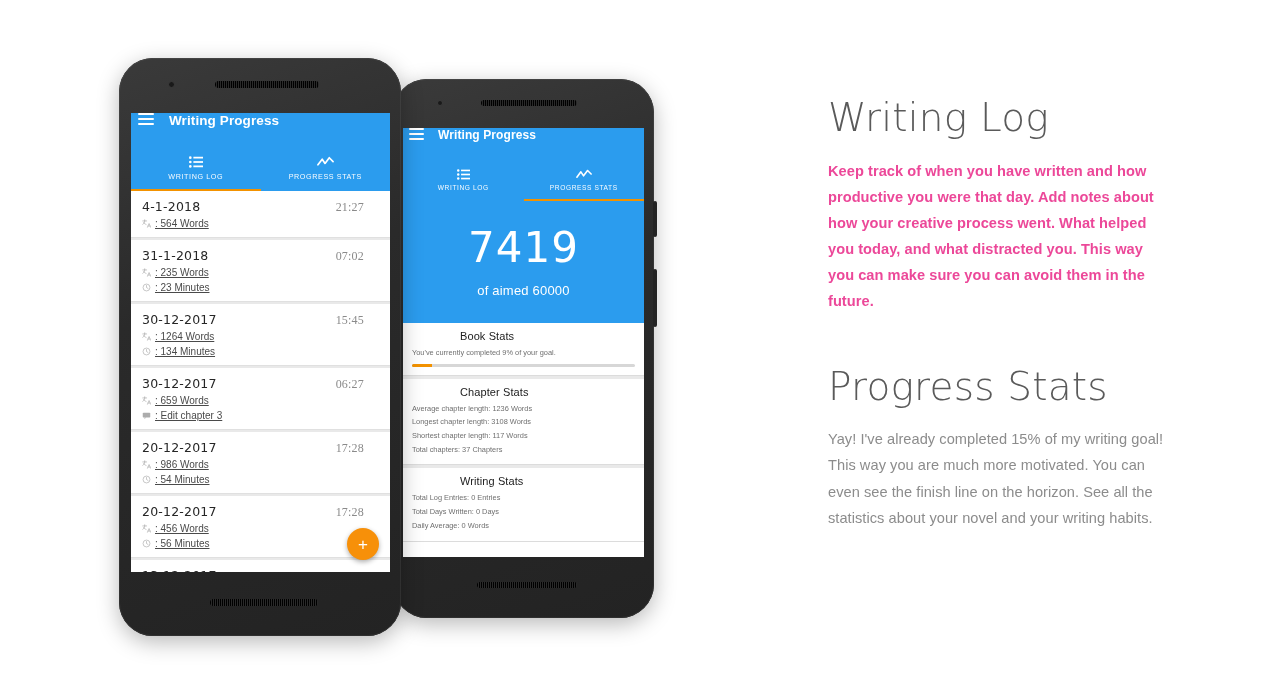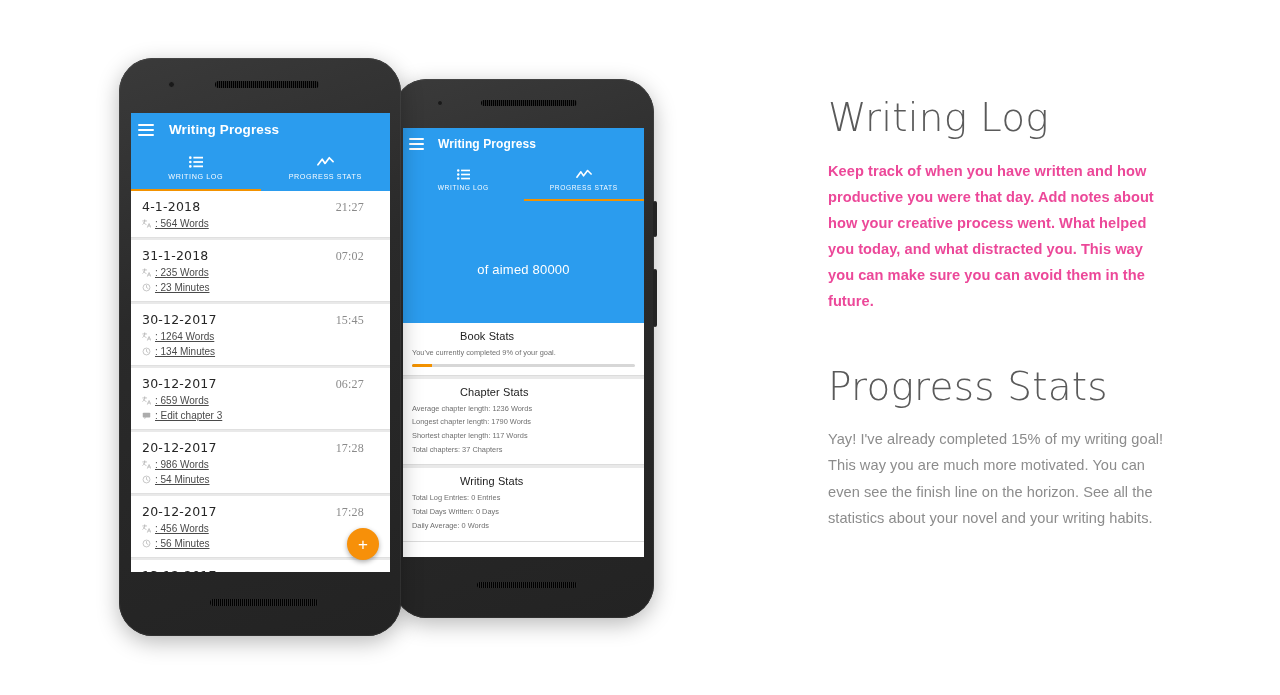--- a/index.html
+++ b/index.html
@@ -73,21 +73,21 @@
     overflow: hidden;
   }
   .screen-1 { left: 131px; top: 113px; width: 259px; height: 459px; }
   .screen-2 { left: 403px; top: 128px; width: 241px; height: 429px; }
 
   
   .appbar {
     background: var(--blue);
     color: #fff;
     display: flex;
-    align-items: center;
+    align-items: flex-start;
   }
   .screen-1 .appbar { height: 33px; padding: 0 0 0 7px; }
   .screen-2 .appbar { height: 31px; padding: 0 0 0 6px; }
 
   .hamburger { display: flex; flex-direction: column; justify-content: center; gap: 3px; cursor: pointer; }
   .hamburger i { display:block; background: #fff; border-radius: 1px; }
   .screen-1 .hamburger i { width: 16px; height: 2px; }
   .screen-2 .hamburger i { width: 15px; height: 2px; }
 
   .app-title { font-weight: 600; letter-spacing: .1px; }
@@ -258,35 +258,36 @@
           <svg width="16" height="11" viewBox="0 0 18 12" fill="none">
             <path d="M1 9 L5.5 3 L8.5 7.5 L13 1.5 L17 5.5" stroke="#fff" stroke-width="1.8" stroke-linecap="round" stroke-linejoin="round"></path>
           </svg>
         </span>
         <span class="tab-label">Progress Stats</span>
       </div>
       <div class="tab-indicator" style="left: 50%;"></div>
     </div>
 
     <div class="hero">
-      <div class="hero-sub">of aimed 80000</div>
+      <div class="hero-count">7419</div>
+      <div class="hero-sub">of aimed 60000</div>
     </div>
 
     <div class="stats-body">
         <div class="stat-card">
           <div class="stat-title">Book Stats</div>
           <div class="stat-line">You've currently completed 9% of your goal.</div>
           <div class="progress-track">
             <div class="progress-fill" style="width: 9%;"></div>
           </div>
         </div>
         <div class="stat-card">
           <div class="stat-title">Chapter Stats</div>
           <div class="stat-line">Average chapter length: 1236 Words</div>
-          <div class="stat-line">Longest chapter length: 1790 Words</div>
+          <div class="stat-line">Longest chapter length: 3108 Words</div>
           <div class="stat-line">Shortest chapter length: 117 Words</div>
           <div class="stat-line">Total chapters: 37 Chapters</div>
         </div>
         <div class="stat-card">
           <div class="stat-title">Writing Stats</div>
           <div class="stat-line">Total Log Entries: 0 Entries</div>
           <div class="stat-line">Total Days Written: 0 Days</div>
           <div class="stat-line">Daily Average: 0 Words</div>
         </div>
       </div>

